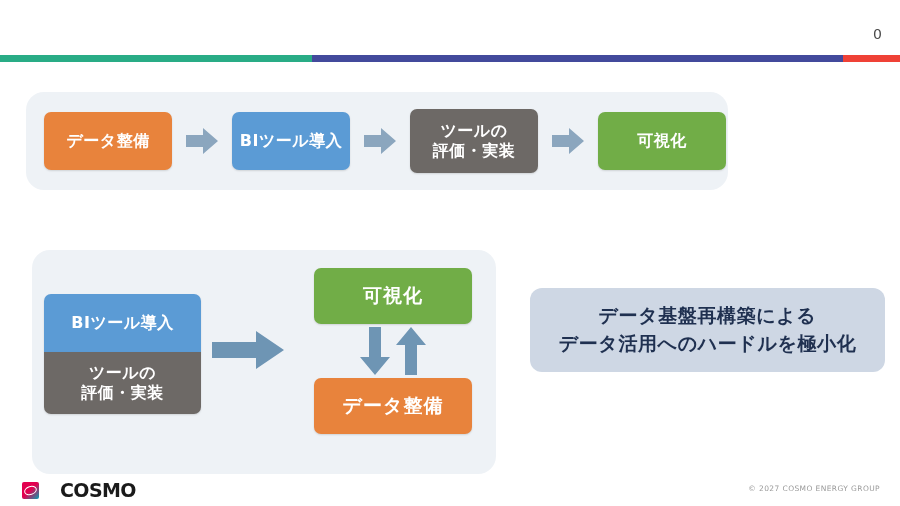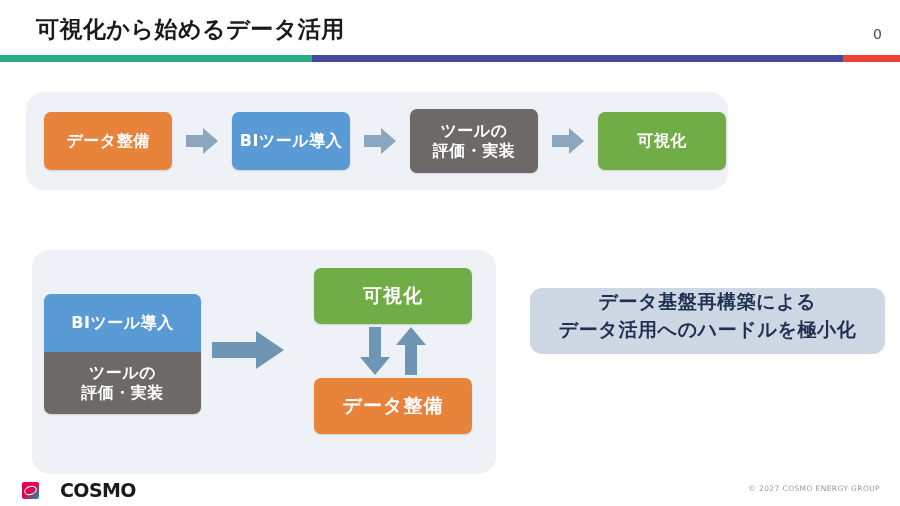--- a/index.html
+++ b/index.html
@@ -190,25 +190,25 @@
     justify-content: center;
     gap: 6px;
   }
   .vert-arrows svg { display: block; }
 
   
   #callout {
     left: 530px;
     top: 288px;
     width: 355px;
-    height: 66px;
+    height: 84px;
     background: #ced7e4;
     border-radius: 12px;
     display: flex;
-    align-items: flex-start;
+    align-items: center;
     justify-content: center;
   }
   #callout-text {
     font-size: 19px;
     font-weight: 700;
     line-height: 1.45;
     color: #1f3050;
     text-align: center;
     letter-spacing: 0.6px;
     white-space: pre-line;
@@ -254,21 +254,20 @@
     top: 484px;
     font-size: 7.5px;
     letter-spacing: 0.4px;
     color: #9a9a9a;
   }
 </style>
 </head>
 <body>
 
 <div class="slide-header">
-  <div class="slide-title">可視化から始めるデータ活用</div>
   <div class="page-number">0</div>
   <div class="rule-bar">
     <div class="rule-seg-teal"></div>
     <div class="rule-seg-indigo"></div>
     <div class="rule-seg-red"></div>
   </div>
 </div>
 
 <div class="panel" id="top-flow-panel">
   <div class="flow-row">

